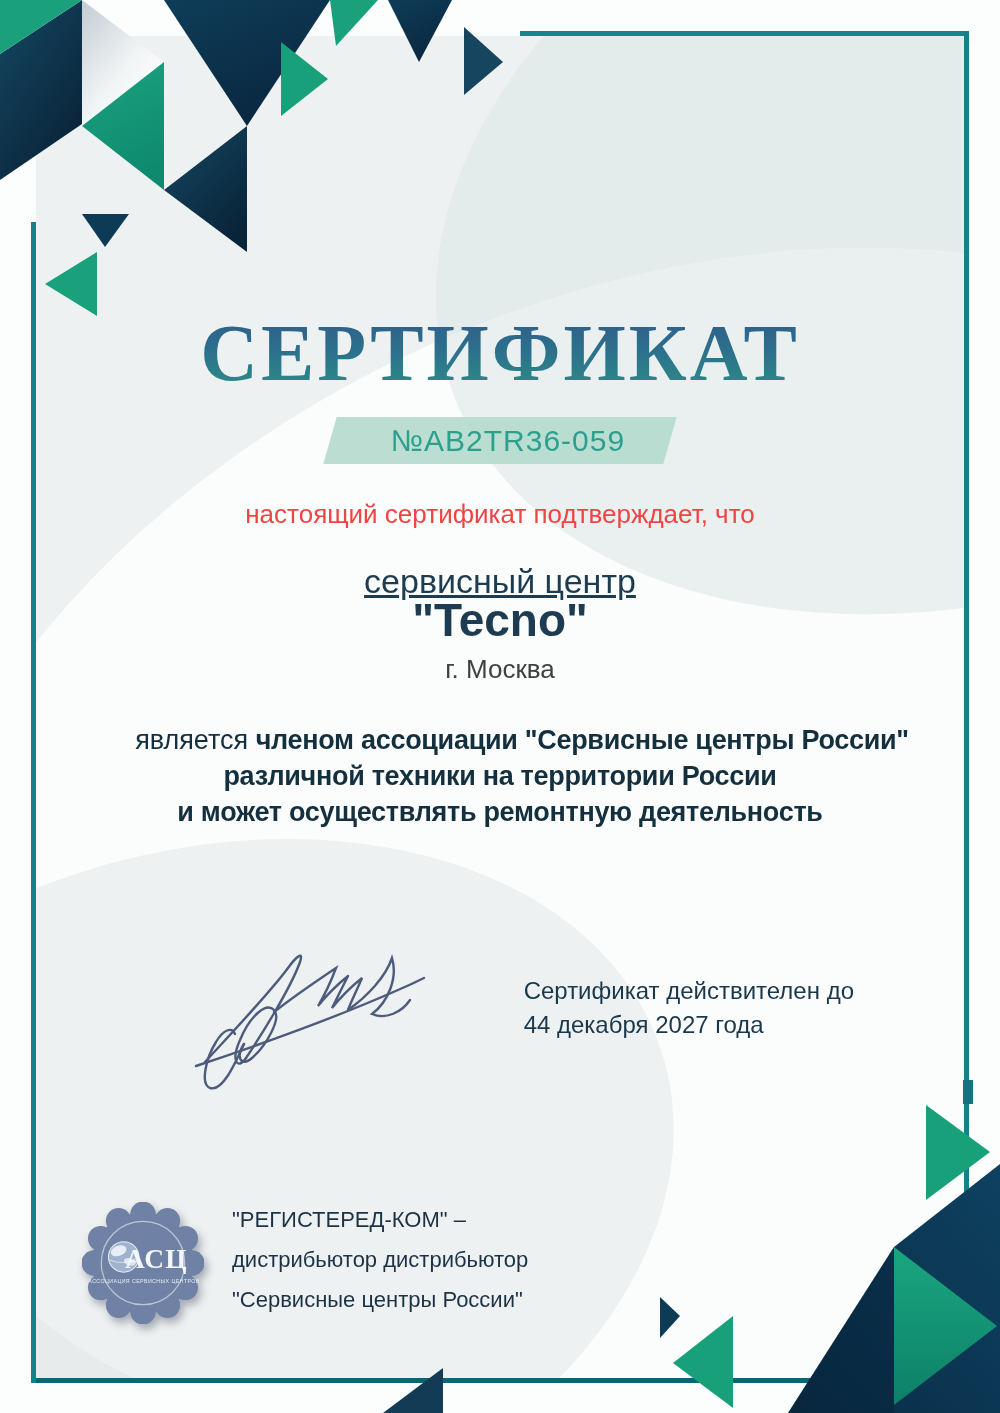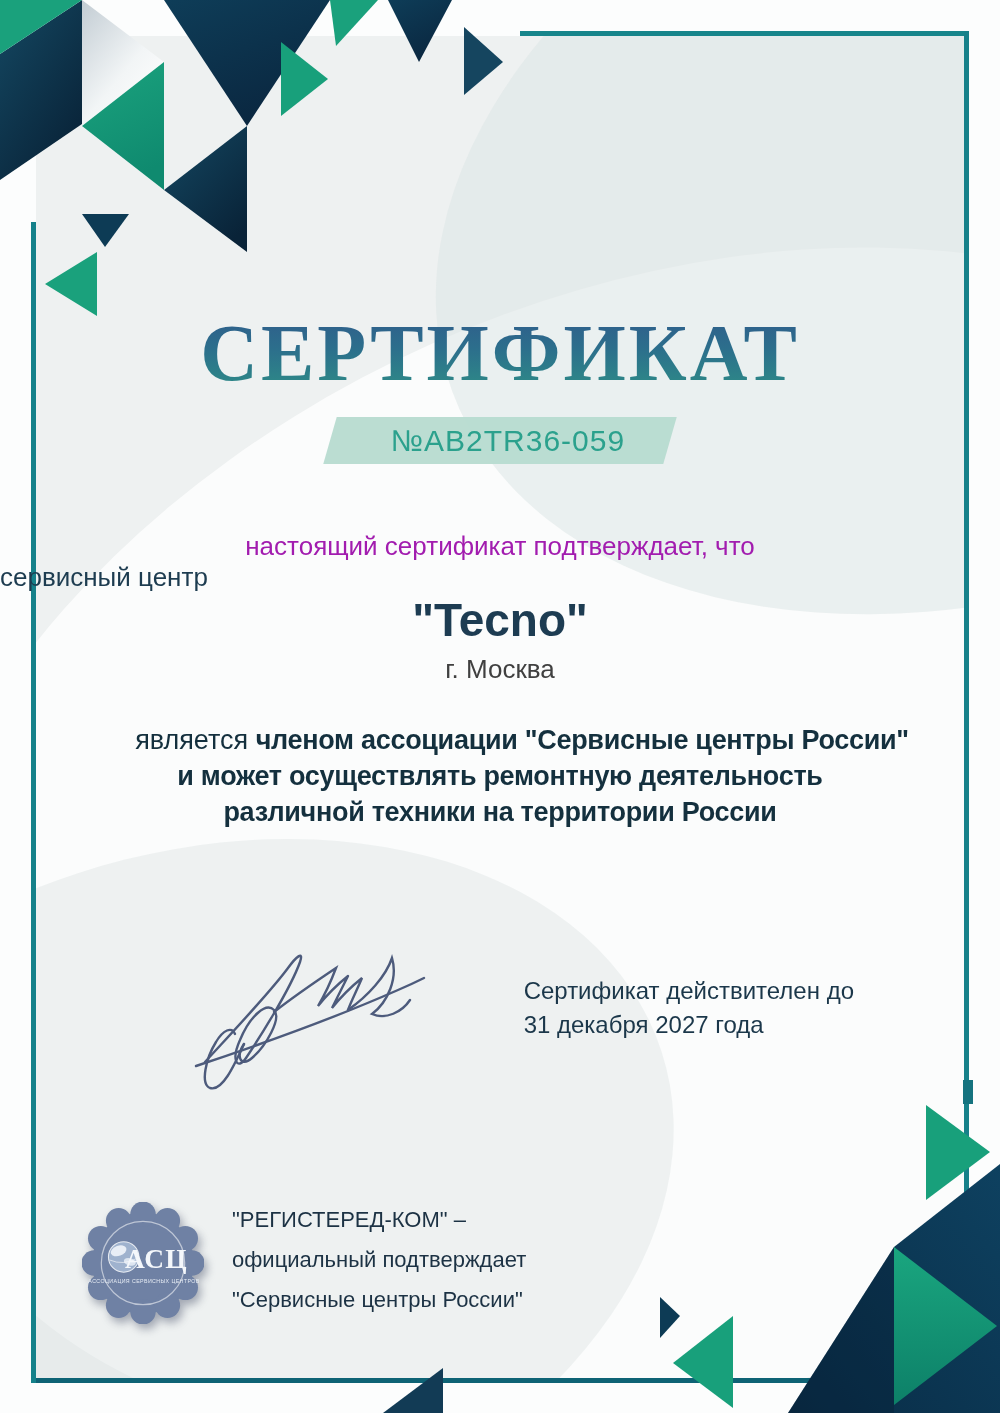--- a/index.html
+++ b/index.html
@@ -27,22 +27,22 @@
     position:absolute; left:0; right:0; top:262px; text-align:center;
     font-family:"Liberation Serif", serif; font-weight:bold; font-size:80px;
     letter-spacing:3px;
     background:linear-gradient(180deg,#30598b 0%,#2c6f8c 45%,#2e9186 100%);
     -webkit-background-clip:text; background-clip:text; color:transparent;margin-top:46px;
   }
   .badge-wrap{position:absolute; left:0; right:0; top:417px; height:47px;}
   .badge-bg{width:340px; height:47px; margin:0 auto; transform:skewX(-16deg); background:rgba(183,219,208,.95);}
   .badge-text{position:absolute; left:16px; right:0; top:0; line-height:47px; text-align:center;
     font-size:30px; color:#2ba18d; letter-spacing:1px; font-weight:500;}
-  .intro{position:absolute; left:0; right:0; top:499px; text-align:center; font-size:26px; color:#a21caf;margin-top:32px;}
-  .rec-type{position:absolute; left:0; right:0; top:562px; text-align:left; font-size:26px; color:#1d3c50;}
+  .intro{position:absolute; left:0; right:0; top:499px; text-align:center; font-size:26px; color:#ef4444;}
+  .rec-type{position:absolute; left:0; right:0; top:562px; text-align:center; font-size:34px; color:#1d3c50;text-decoration:underline;}
   .rec-name{position:absolute; left:0; right:0; top:593px; text-align:center; font-size:46px; font-weight:600; color:#1d3c52;}
   .rec-city{position:absolute; left:0; right:0; top:654px; text-align:center; font-size:26px; color:#404040;}
   .body-text{position:absolute; left:0; right:0; top:722px; text-align:center;
     font-size:27px; line-height:36px; font-weight:600; color:#14303e; letter-spacing:-0.3px;}
   .body-text .lead{font-weight:400; letter-spacing:0;margin-left:44px;}
   .validity{position:absolute; right:146px; top:974px; text-align:left; font-size:24px; line-height:34px; color:#1b374a;}
   .footer-text{position:absolute; left:232px; top:1200px; font-size:22px; line-height:40px; color:#1c3244;}
   .seal{position:absolute; left:82px; top:1202px; width:122px; height:122px;
     filter:drop-shadow(3px 5px 4px rgba(70,80,105,.45));}
   .signature{position:absolute; left:178px; top:928px;}
@@ -129,37 +129,37 @@
   </div>
 
   <div class="intro">настоящий сертификат подтверждает, что</div>
 
   <div class="rec-type">сервисный центр</div>
   <div class="rec-name">"Tecno"</div>
   <div class="rec-city">г. Москва</div>
 
   <div class="body-text">
     <div><span class="lead">является </span><span>членом ассоциации "Сервисные центры России"</span></div>
+    <div>различной техники на территории России</div>
     <div>и может осуществлять ремонтную деятельность</div>
-    <div>различной техники на территории России</div>
   </div>
 
   <svg class="signature" width="260" height="170" viewBox="0 0 260 170">
     <g fill="none" stroke="#4d5b7c" stroke-width="2.4" stroke-linecap="round">
       <path d="M 27,134 C 47,112 90,67 110,40 C 118,29 126,22 122,34 C 112,62 80,112 68,130 C 59,143 53,132 62,112 C 72,88 88,74 96,82 C 104,90 88,118 74,130 C 62,140 58,128 66,116"></path>
       <path d="M 66,116 C 56,138 44,164 32,160 C 22,156 28,130 38,114 C 45,102 54,98 57,106"></path>
       <path d="M 96,84 C 114,70 140,52 158,40 C 152,56 146,68 140,78 C 148,68 160,56 170,48 C 164,60 158,72 154,80 C 162,70 174,58 184,50 C 178,64 172,76 170,82"></path>
       <path d="M 170,82 C 190,68 208,48 214,30 C 220,50 210,74 194,86 C 208,92 224,84 232,72"></path>
       <path d="M 18,138 C 72,120 152,92 220,62 C 234,56 242,52 246,50"></path>
     </g>
   </svg>
 
   <div class="validity">
     <div>Сертификат действителен до</div>
-    <div>31 декабря 2027 года</div>
+    <div>44 декабря 2027 года</div>
   </div>
 
   <svg class="seal" viewBox="0 0 120 120">
     <g fill="#6f81a4">
       <circle cx="60" cy="60" r="50"></circle>
       <circle cx="108" cy="60" r="12.5"></circle>
         <circle cx="101.6" cy="84" r="12.5"></circle>
       <circle cx="84" cy="101.6" r="12.5"></circle>
         <circle cx="60" cy="108" r="12.5"></circle>
       <circle cx="36" cy="101.6" r="12.5"></circle>
@@ -178,17 +178,17 @@
       <ellipse cx="47" cy="59" rx="6" ry="3.6" fill="#dde5f0" transform="rotate(15 47 59)"></ellipse>
       <path d="M 27,57 Q 41,63 55,55" fill="none" stroke="rgba(255,255,255,0.7)" stroke-width="0.8"></path>
       <circle cx="41" cy="54" r="15" fill="none" stroke="rgba(255,255,255,0.8)" stroke-width="1"></circle>
     </g>
     <text x="73" y="65" text-anchor="middle" font-family="Liberation Serif, serif" font-weight="bold" font-size="27" letter-spacing="1" fill="#f4f7fb">АСЦ</text>
     <text x="61" y="80" text-anchor="middle" font-family="Liberation Sans, sans-serif" font-size="5.2" letter-spacing="0.4" fill="#e6ecf4">АССОЦИАЦИЯ СЕРВИСНЫХ ЦЕНТРОВ</text>
   </svg>
 
   <div class="footer-text">
     <div>"РЕГИСТЕРЕД-КОМ" –</div>
-    <div>официальный подтверждает</div>
+    <div>дистрибьютор дистрибьютор</div>
     <div>"Сервисные центры России"</div>
   </div>
 
 </div>
 
 </body></html>

